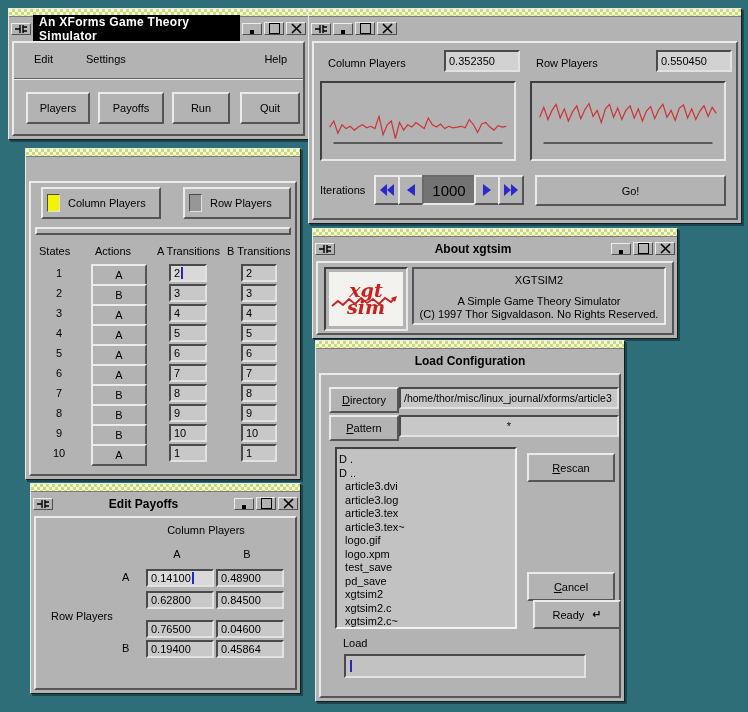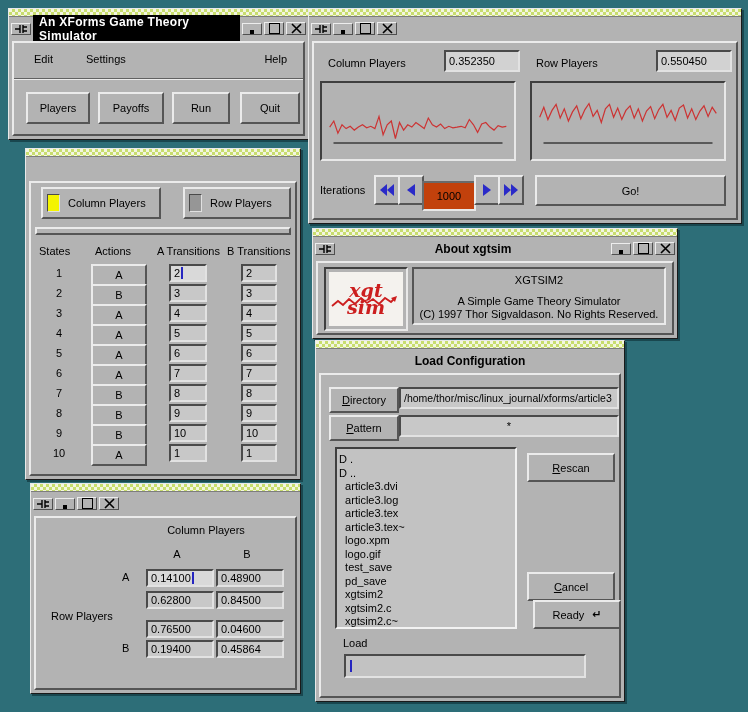--- a/index.html
+++ b/index.html
@@ -42,23 +42,23 @@
              display:flex;align-items:center;padding:0 6px;}
   .toggle-led{width:11px;height:16px;border:1px solid;border-color:#4a4a4a #e0e0e0 #e0e0e0 #4a4a4a;
               background:#969696;margin-right:8px;}
   .toggle-led.on{background:#f4f400;}
   .u{text-decoration:underline;}
   .filelist{position:absolute;background:#c2c2c2;border:2px solid;
             border-color:#3f3f3f #f2f2f2 #f2f2f2 #3f3f3f;
             font-size:11px;line-height:13.5px;padding:4px 2px;overflow:hidden;}
   .fitem{white-space:pre;}
   .arrowbtn{width:22px;height:26px;}
-  .counter{position:absolute;width:50px;height:26px;background:#c2410c;
+  .counter{position:absolute;width:50px;height:26px;background:#737373;
            border:2px solid;border-color:#6a6a6a #e8e8e8 #e8e8e8 #6a6a6a;
-           display:flex;align-items:center;justify-content:center;font-size:11px;margin-top:6px;}
+           display:flex;align-items:center;justify-content:center;font-size:15px;}
   .logo-box{position:absolute;border:2px solid;border-color:#3f3f3f #e8e8e8 #e8e8e8 #3f3f3f;
             background:#b3b3b3;padding:3px;}
   .logo-inner{width:100%;height:100%;background:#f4f2ee;position:relative;overflow:hidden;
               display:flex;flex-direction:column;align-items:center;justify-content:center;}
   .logo-txt{font-family:"DejaVu Serif",serif;font-weight:bold;font-style:italic;
             color:#cc1f1f;font-size:19px;line-height:17px;}
   .about-line{position:absolute;left:0;right:0;text-align:center;font-size:11px;color:#000;}
 </style>
 </head>
 <body>
@@ -355,22 +355,22 @@
           <span>*</span>
         </div>
 
       <div class="filelist" style="left:14px;top:72px;width:174px;height:170px">
         <div class="fitem">D .</div>
         <div class="fitem">D ..</div>
         <div class="fitem">  article3.dvi</div>
         <div class="fitem">  article3.log</div>
         <div class="fitem">  article3.tex</div>
         <div class="fitem">  article3.tex~</div>
+        <div class="fitem">  logo.gif</div>
         <div class="fitem">  logo.xpm</div>
-        <div class="fitem">  logo.gif</div>
         <div class="fitem">  test_save</div>
         <div class="fitem">  pd_save</div>
         <div class="fitem">  xgtsim2</div>
         <div class="fitem">  xgtsim2.c</div>
         <div class="fitem">  xgtsim2.c~</div>
       </div>
 
       <div class="btn" style="left:206px;top:78px;width:84px;height:25px">
         <span class="u">R</span>
           <span>escan</span>
@@ -393,20 +393,21 @@
 </div>
 
 <div class="window" style="left:30px;top:483px;width:269px;height:209px">
   <div class="checker"></div>
   <div class="titlebar">
     <div class="winbtn pinbtn">
       <svg width="14" height="10" viewBox="0 0 14 10">
           <path d="M1 5 L6 5 M6 1 L6 9 M9 1 L9 9 M9 3 L13 3 M9 7 L13 7" stroke="#000" stroke-width="1.4" fill="none"></path>
         </svg>
     </div>
+    <div class="ttl-inactive">Edit Payoffs</div>
     <div class="winbtn">
         <span class="dotglyph"></span>
       </div>
     <div class="winbtn">
         <span class="sqglyph"></span>
       </div>
     <div class="winbtn">
         <svg width="11" height="11">
           <path d="M1 1 L10 10 M10 1 L1 10" stroke="#000" stroke-width="1.6"></path>
         </svg>

